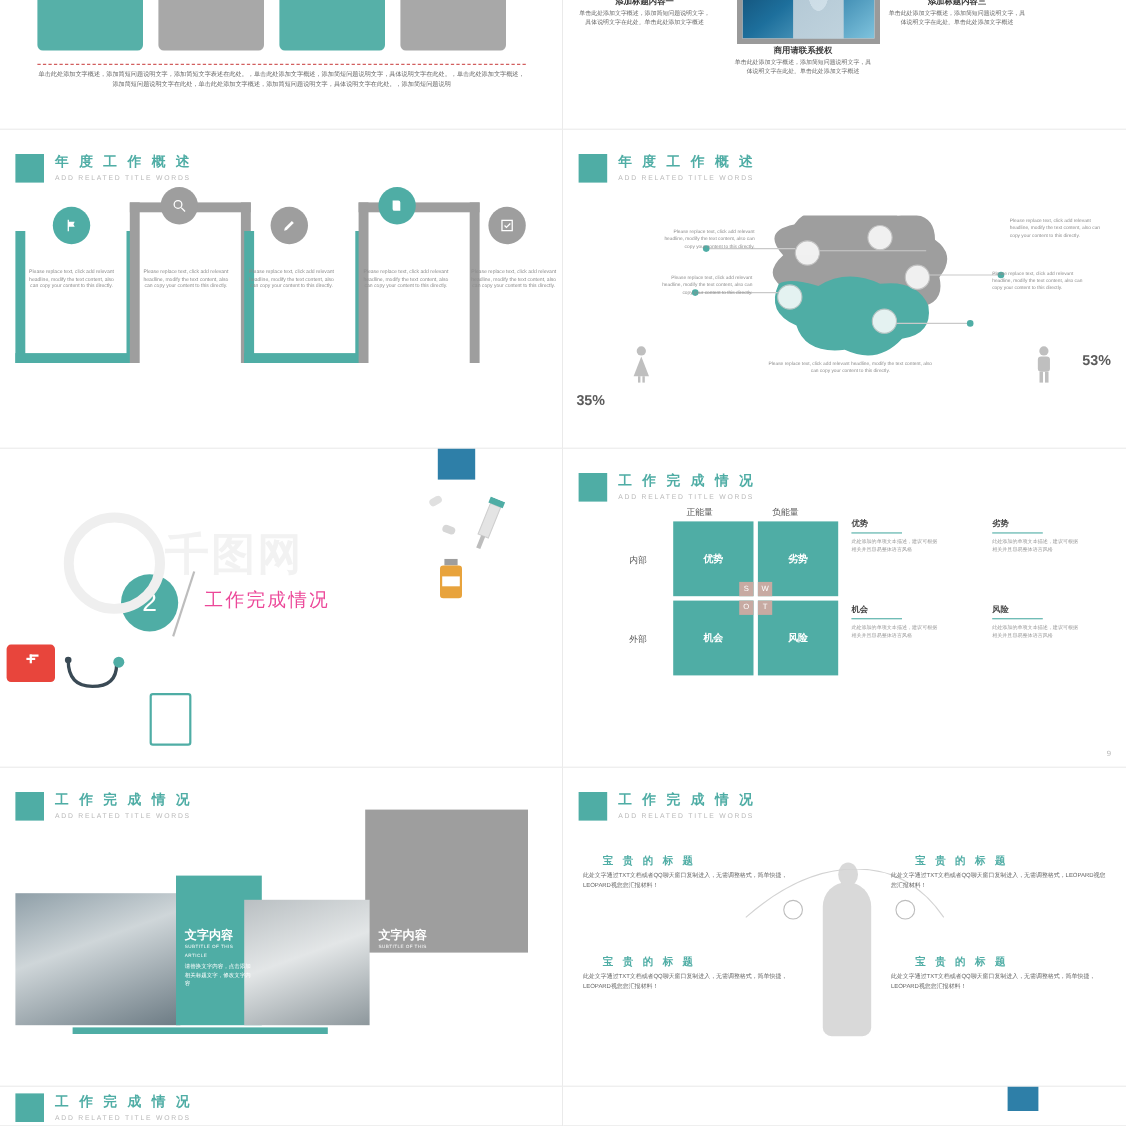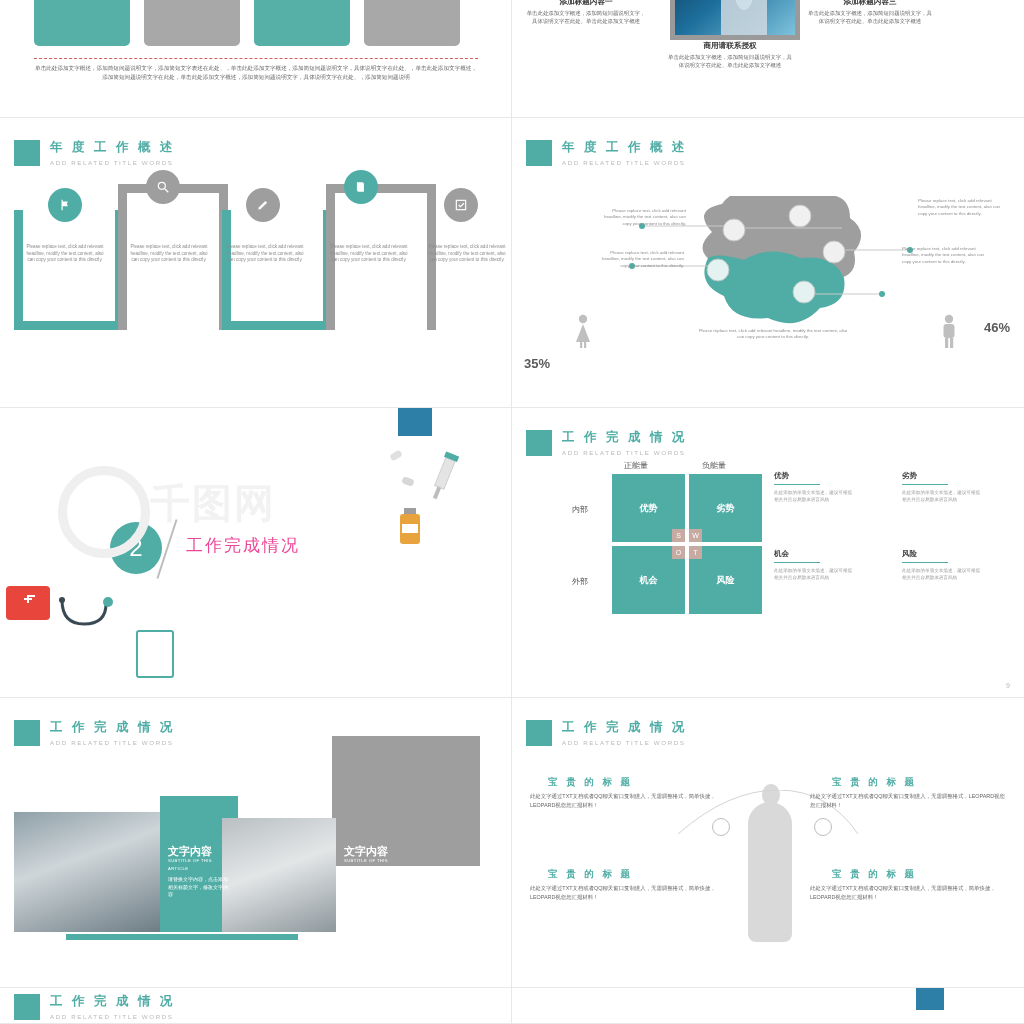--- a/index.html
+++ b/index.html
@@ -345,21 +345,21 @@
         <path d="M9 10 L16 28 H2z" fill="#bfbfbf"></path>
         <rect x="6" y="28" width="2.2" height="6" fill="#bfbfbf"></rect>
         <rect x="10" y="28" width="2.2" height="6" fill="#bfbfbf"></rect>
     </svg>
     <svg width="18" height="34" viewBox="0 0 18 34" style="position:absolute;right:66px;top:196px;">
       <circle cx="9" cy="5" r="4.2" fill="#bfbfbf"></circle>
         <rect x="3.5" y="10" width="11" height="14" rx="3" fill="#bfbfbf"></rect>
         <rect x="5" y="24" width="3.2" height="10" fill="#bfbfbf"></rect>
         <rect x="10" y="24" width="3.2" height="10" fill="#bfbfbf"></rect>
     </svg>
-    <div class="pct" style="right:14px;top:202px;">46%</div>
+    <div class="pct" style="right:14px;top:202px;">53%</div>
   </div>
 
   <div class="slide s5">
     <div class="sq"></div>
     <div class="pill" style="left:390px;top:44px;transform:rotate(-30deg);"></div>
     <div class="pill" style="left:402px;top:70px;transform:rotate(20deg);background:#d7d7d7;"></div>
     <svg width="26" height="52" viewBox="0 0 26 52" style="position:absolute;left:430px;top:44px;transform:rotate(22deg);">
       <rect x="8" y="6" width="10" height="30" fill="#e4e4e4" stroke="#cfcfcf"></rect>
         <rect x="11" y="36" width="4" height="12" fill="#bdbdbd"></rect>
         <rect x="6" y="0" width="14" height="6" fill="#4fada5"></rect>

